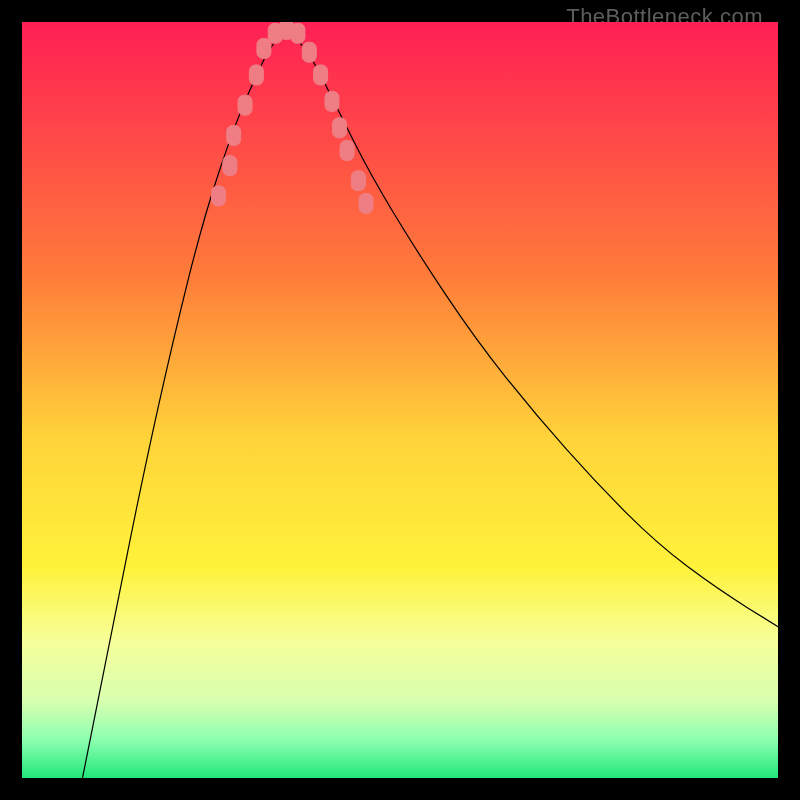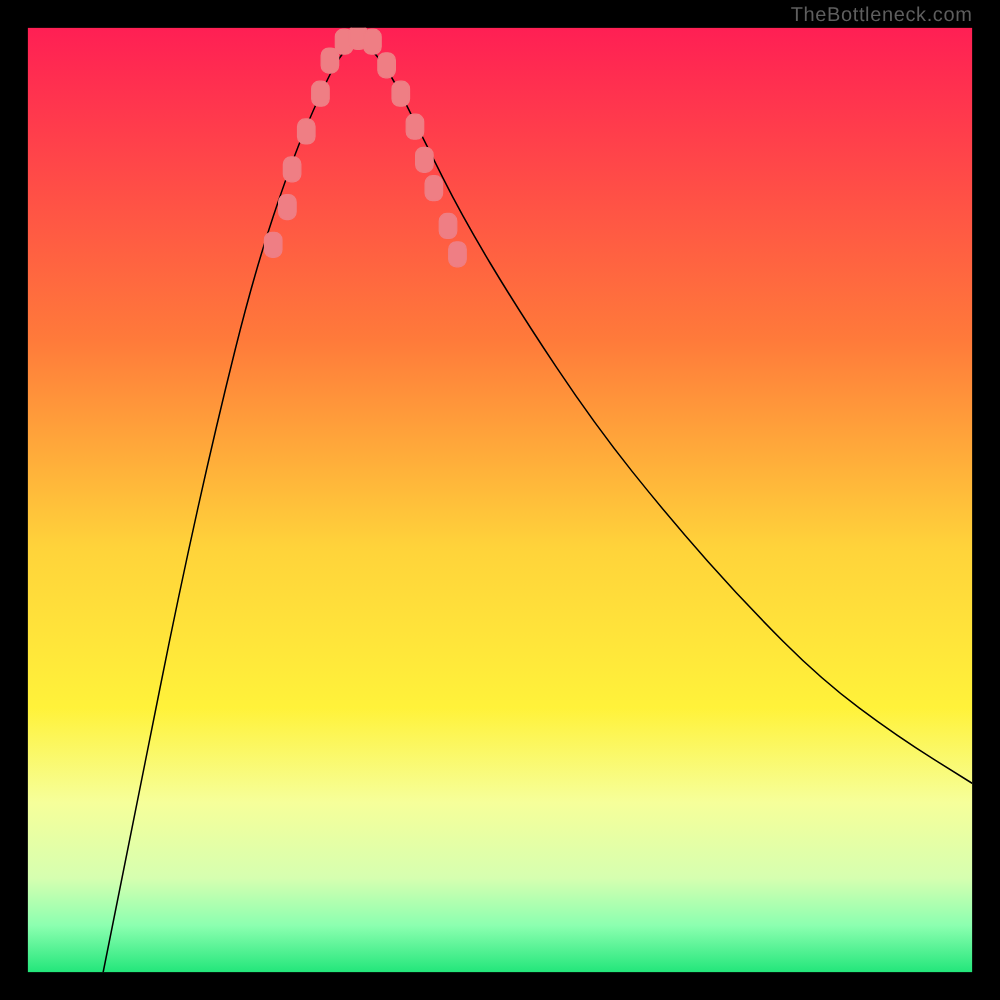--- a/index.html
+++ b/index.html
@@ -15,23 +15,23 @@
     width: 800px;
     height: 800px;
     box-sizing: border-box;
     background: #000;
     padding: 22px;
     position: relative;
   }
   .watermark {
     position: absolute;
     top: 4px;
-    right: 22px;
+    right: 37px;
     color: #5e5e5e;
-    font-size: 16px;
+    font-size: 22px;
     font-weight: 500;
     letter-spacing: 0.5px;
   }
   .plot {
     width: 756px;
     height: 756px;
     position: relative;
     overflow: hidden;
   }
   .plot svg {

